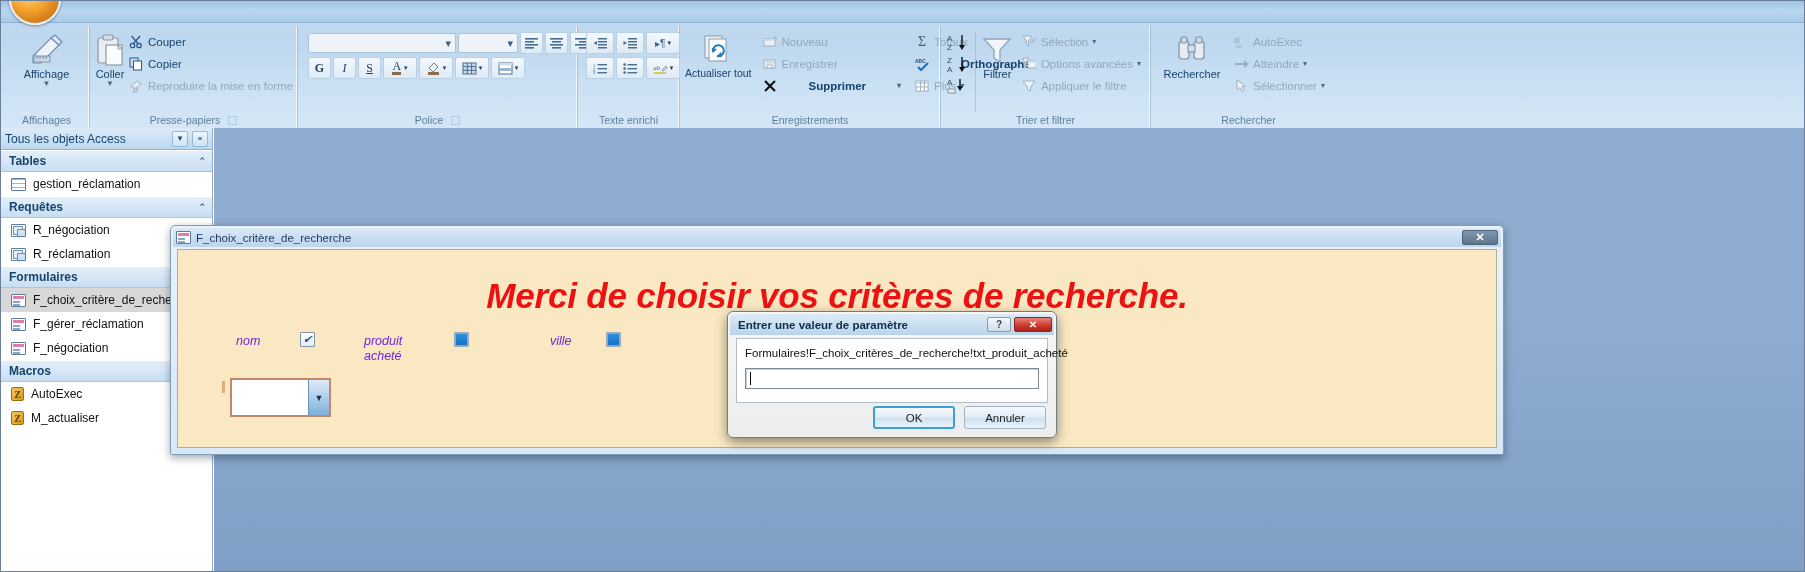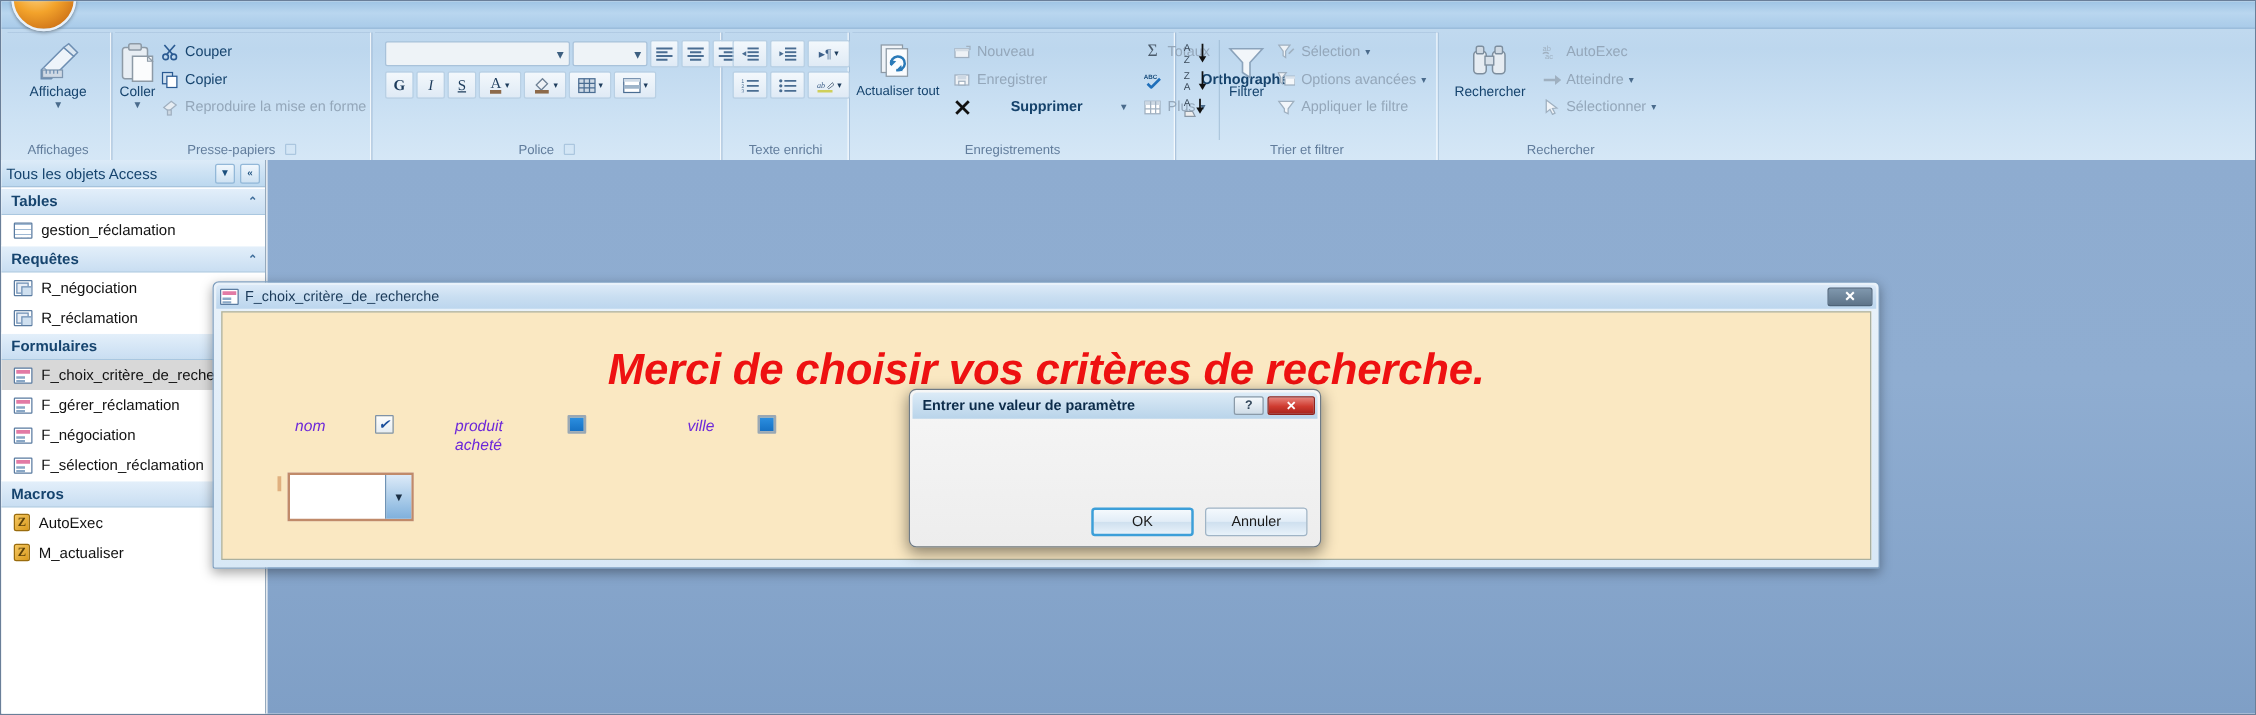--- a/index.html
+++ b/index.html
@@ -773,24 +773,20 @@
       <span>F_choix_critère_de_recherche</span>
     </div>
     <div class="nav-item">
       <span class="ic-form"></span>
       <span>F_gérer_réclamation</span>
     </div>
     <div class="nav-item">
       <span class="ic-form"></span>
       <span>F_négociation</span>
     </div>
-    <div class="nav-item">
-      <span class="ic-form"></span>
-      <span>F_sélection_réclamation</span>
-    </div>
 
     <div class="nav-group">
       <span>Macros</span>
       <span class="chev">⌃</span>
     </div>
     <div class="nav-item">
       <span class="ic-macro">Z</span>
       <span>AutoExec</span>
     </div>
     <div class="nav-item">
@@ -831,19 +827,26 @@
   </div>
 
   <div class="dlg">
     <div class="dlg-title">
       <span class="tt">Entrer une valeur de paramètre</span>
       <span class="dlg-btns">
         <span class="titlebtn">?</span>
         <span class="titlebtn close">✕</span>
       </span>
     </div>
+    <div class="dlg-body">
+      <div class="dlg-prompt">Formulaires!F_choix_critères_de_recherche!txt_produit_acheté</div>
+      <div class="dlg-input">
+        <span class="caret-bar"></span>
+        <span></span>
+      </div>
+    </div>
     <div class="dlg-actions">
       <div class="dlgbtn default">OK</div>
       <div class="dlgbtn">Annuler</div>
     </div>
   </div>
 
 </div>
 
 </body></html>

